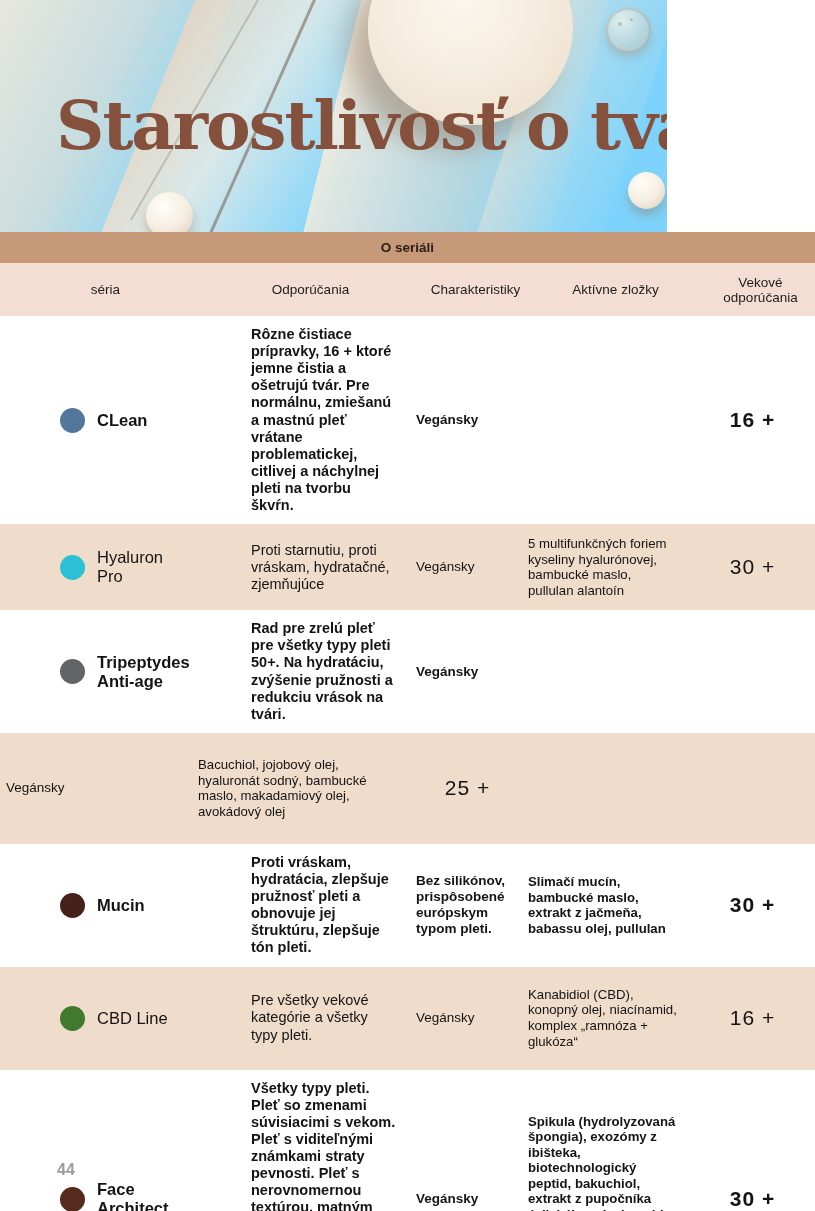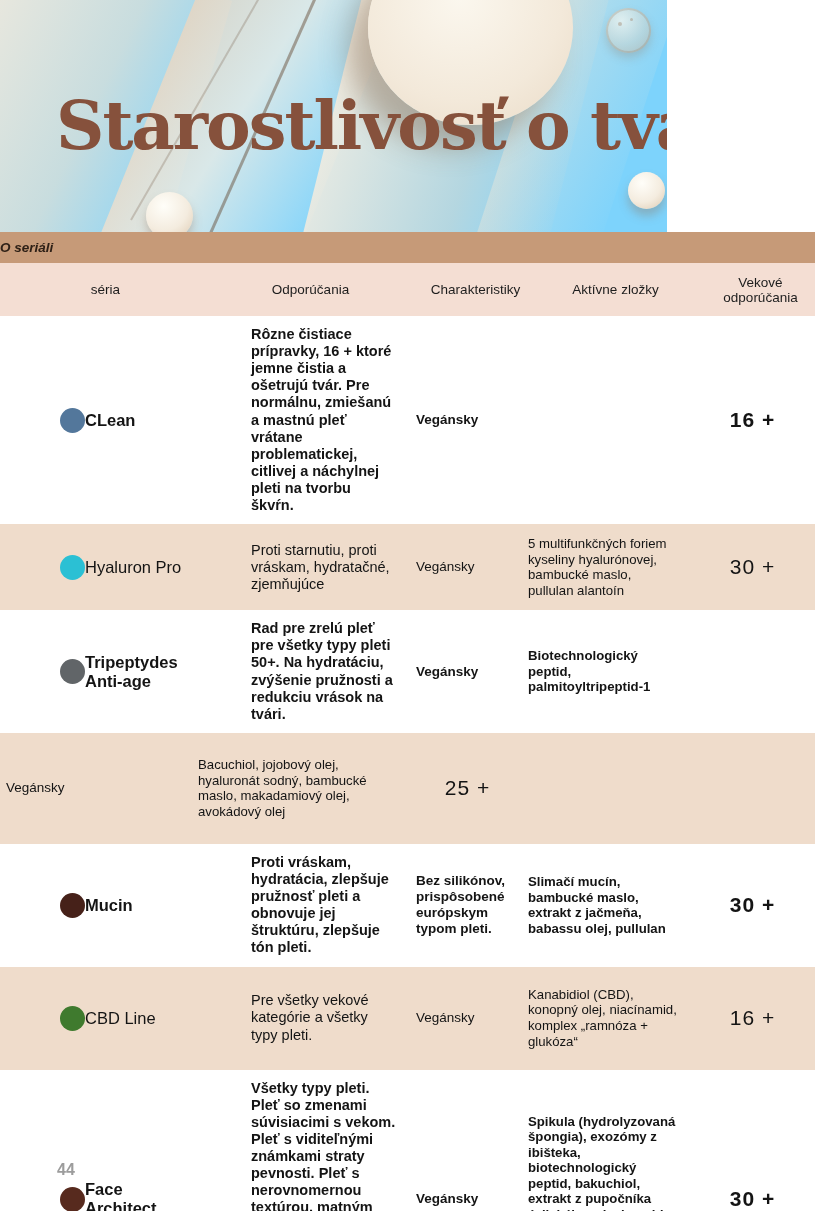--- a/index.html
+++ b/index.html
@@ -33,32 +33,32 @@
        background:radial-gradient(circle at 35% 28%,rgba(255,250,240,.65) 0%,rgba(233,211,186,.35) 55%,rgba(196,161,130,.45) 100%);
        box-shadow:inset 0 0 0 2px rgba(160,122,92,.25), 0 5px 8px rgba(148,112,84,.25);}
   .bub1{left:606px;top:8px;width:45px;height:45px;}
   .bub2{left:681px;top:172px;width:93px;height:93px;}
   .speck{position:absolute;border-radius:50%;background:rgba(150,112,84,.35);}
   .page-title{position:absolute;left:56px;top:86px;margin:0;
        font-family:"DejaVu Serif","Liberation Serif",serif;font-weight:700;
        font-size:67px;letter-spacing:-2px;color:#86513c;white-space:nowrap;}
 
   
-  .series-band{width:815px;height:31px;background:#c69a78;display:flex;align-items:center;justify-content:flex-start;
-       font-size:13.5px;font-weight:700;color:#2e2016;font-style:italic;}
+  .series-band{width:815px;height:31px;background:#c69a78;display:flex;align-items:center;justify-content:center;
+       font-size:13.5px;font-weight:700;color:#2e2016;}
   .grid{display:grid;grid-template-columns:195px 215px 115px 165px 125px;}
   .thead{background:#f4ded3;min-height:53px;align-items:center;
        font-size:13.5px;color:#1d1d1d;}
   .th{display:flex;align-items:center;justify-content:center;text-align:center;padding:6px 4px;margin-left:16px;}
   .th.t4{max-width:110px;justify-self:center;}
   .row{align-items:center;}
   .row.tan{background:#efdccb;}
   .row.white .cell{font-weight:700;}
   .cell{padding:10px 6px 10px 6px;font-size:14px;line-height:1.18;}
-  .c-serie{display:flex;align-items:center;padding-left:60px;}
+  .c-serie{display:flex;align-items:center;gap:12px;padding-left:60px;}
   .dot{width:25px;height:25px;border-radius:50%;flex:0 0 auto;}
   .serie-name{font-size:16.5px;line-height:1.15;font-weight:700;max-width:105px;}
   .row.tan .serie-name{font-weight:400;}
   .c-reco{padding-left:8px;padding-right:14px;font-size:14.5px;margin-left:48px;}
   .c-char{padding-left:6px;padding-right:6px;font-size:13.5px;}
   .c-ingr{padding-left:3px;padding-right:10px;font-size:13.2px;}
   .c-age{text-align:center;font-size:21px;font-weight:600;letter-spacing:1px;}
   .row.tan .c-age{font-weight:500;}
   .page-number{position:absolute;left:57px;bottom:32px;font-size:16px;font-weight:700;color:#9c9c9c;}
 </style>
@@ -124,21 +124,20 @@
         <div class="cell c-ingr">5 multifunkčných foriem kyseliny hyalurónovej, bambucké maslo, pullulan alantoín</div>
         <div class="cell c-age">30 +</div>
       </div>
       <div class="grid row white" style="min-height: 116px;">
         <div class="cell c-serie">
           <span class="dot" style="background: rgb(97, 101, 104);"></span>
           <span class="serie-name">Tripeptydes Anti-age</span>
         </div>
         <div class="cell c-reco">Rad pre zrelú pleť pre všetky typy pleti 50+. Na hydratáciu, zvýšenie pružnosti a redukciu vrások na tvári.</div>
         <div class="cell c-char">Vegánsky</div>
-        <div class="cell c-ingr">Biotechnologický peptid, palmitoyltripeptid-1</div>
       </div>
       <div class="grid row tan" style="min-height: 111px;">
         <div class="cell c-char">Vegánsky</div>
         <div class="cell c-ingr">Bacuchiol, jojobový olej, hyaluronát sodný, bambucké maslo, makadamiový olej, avokádový olej</div>
         <div class="cell c-age">25 +</div>
       </div>
       <div class="grid row white" style="min-height: 112px;">
         <div class="cell c-serie">
           <span class="dot" style="background: rgb(70, 33, 25);"></span>
           <span class="serie-name">Mucin</span>

